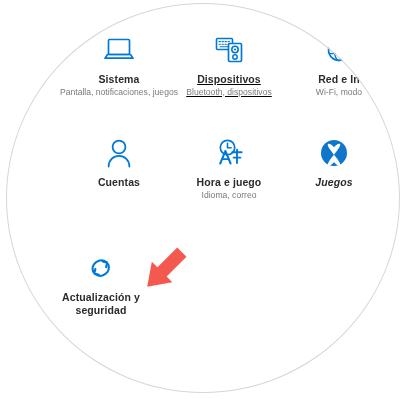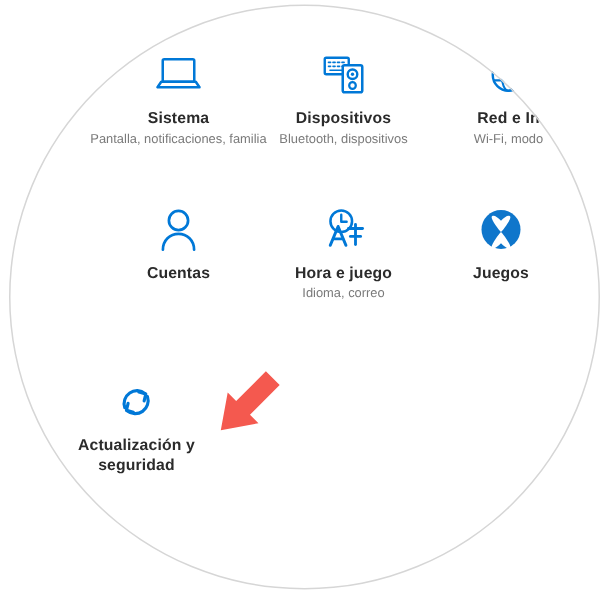--- a/index.html
+++ b/index.html
@@ -84,29 +84,29 @@
     margin-top: 1px;
     padding: 0 8px;
   }
 
   
   #tile-sistema       { left: 44px;  top: 30px; }
   #tile-dispositivos  { left: 154px; top: 30px; }
   #tile-red           { left: 264px; top: 30px; }
   #tile-cuentas       { left: 24px;  top: 133px; }
   #tile-hora          { left: 154px; top: 133px; }
-  #tile-juegos        { left: 259px; top: 133px; }
-  #tile-actualizacion { left: 29px;  top: 248px; }
+  #tile-juegos        { left: 259px; top: 133px; font-style: italic; }
+  #tile-actualizacion { left: 39px;  top: 248px; }
 
   #tile-sistema      { width: 150px; }
   #tile-cuentas      { width: 190px; }
   #tile-hora         { width: 150px; }
   #tile-juegos       { width: 150px; }
   #tile-actualizacion{ width: 124px; }
-  #tile-dispositivos { width: 150px; }
+  #tile-dispositivos { width: 150px; text-decoration: underline; }
   #tile-red          { width: 150px; }
 
   
   #red-arrow {
     position: absolute;
     left: 134px;
     top: 236px;
     width: 66px;
     height: 62px;
     pointer-events: none;
@@ -121,21 +121,21 @@
     <div id="grid">
 
       <div class="tile" id="tile-sistema">
         <div class="icon-wrap">
           <svg width="34" height="28" viewBox="0 0 34 28" fill="none">
             <rect x="6.5" y="3.5" width="21" height="15" rx="1" stroke="#0078d7" stroke-width="1.7"></rect>
             <path d="M3 22.2 H31 L28.5 18.5 H5.5 Z" stroke="#0078d7" stroke-width="1.7" stroke-linejoin="round" fill="none"></path>
           </svg>
         </div>
         <div class="tile-title">Sistema</div>
-        <div class="tile-sub">Pantalla, notificaciones, familia</div>
+        <div class="tile-sub">Pantalla, notificaciones, juegos</div>
       </div>
 
       <div class="tile" id="tile-dispositivos">
         <div class="icon-wrap">
           <svg width="34" height="32" viewBox="0 0 34 32" fill="none">
             <rect x="4.5" y="4.5" width="16" height="11" rx="1" stroke="#0078d7" stroke-width="1.6"></rect>
             <g stroke="#0078d7" stroke-width="1.1" stroke-linecap="round">
               <path d="M7 7.6h1.4M10 7.6h1.4M13 7.6h1.4M16 7.6h1.4"></path>
               <path d="M7 10.2h1.4M10 10.2h1.4M13 10.2h1.4M16 10.2h1.4"></path>
               <path d="M8 12.8h8"></path>

